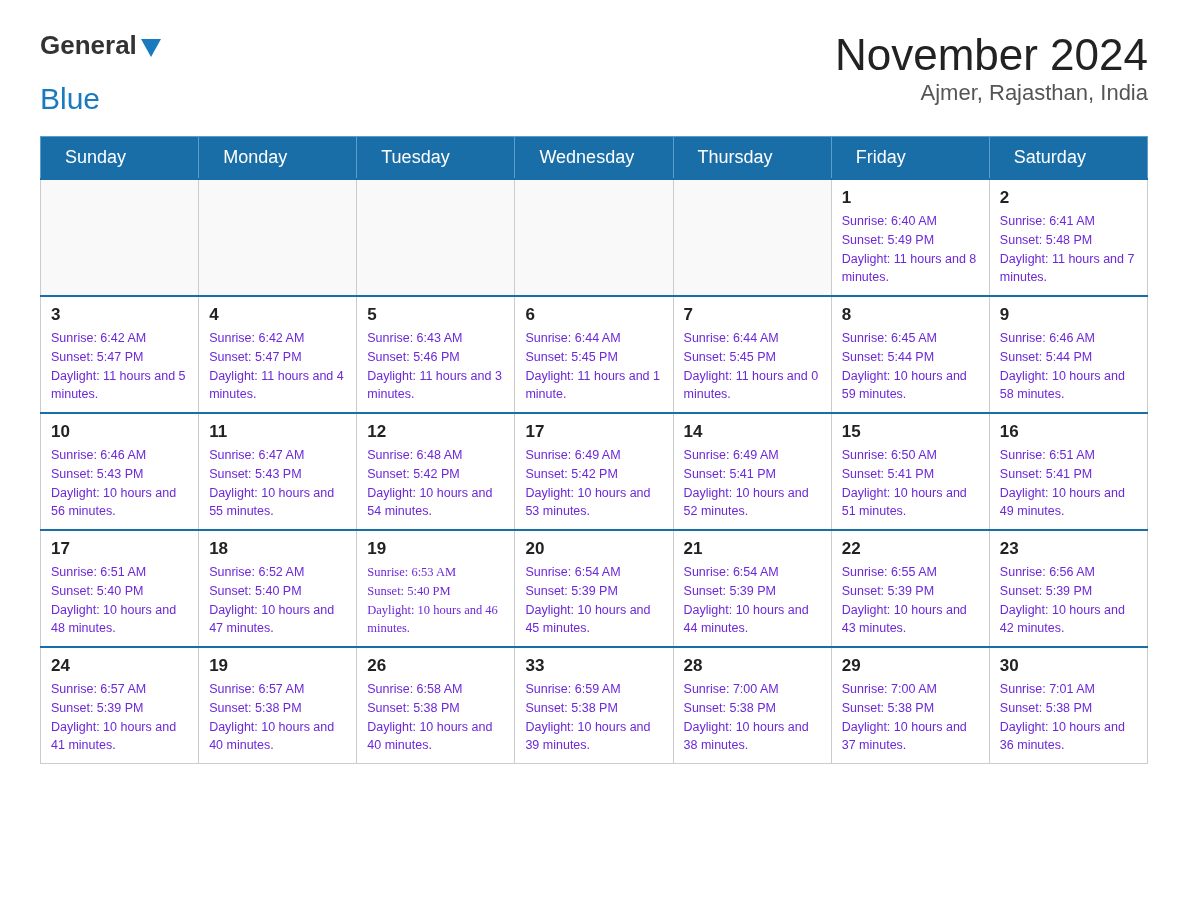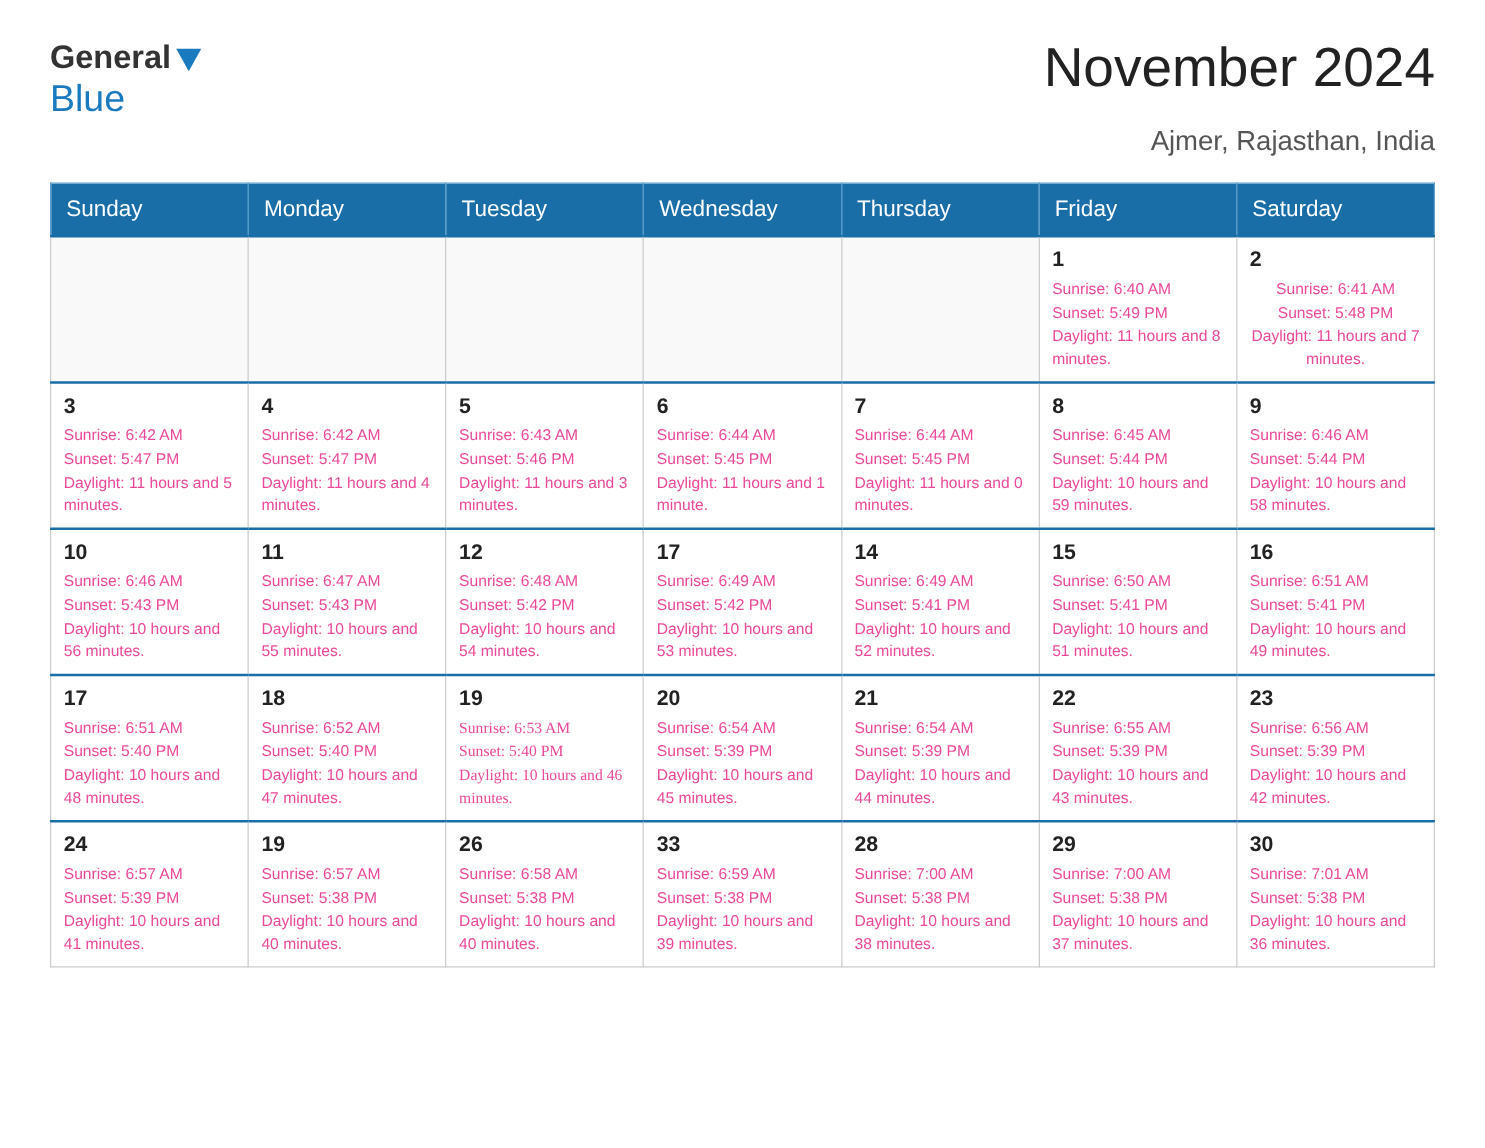--- a/index.html
+++ b/index.html
@@ -12,20 +12,21 @@
     .header {
       display: flex;
       justify-content: space-between;
       align-items: flex-start;
       margin-bottom: 20px;
     }
     .logo {
       display: flex;
       flex-direction: column;
       align-items: flex-start;
+      gap: 19px;
     }
     .logo-text {
       font-size: 26px;
       font-weight: bold;
       color: #333;
       display: flex;
       align-items: center;
     }
     .logo-triangle {
       display: inline-block;
@@ -48,33 +49,33 @@
       text-align: right;
     }
     .month-title {
       font-size: 44px;
       font-weight: normal;
       color: #222;
     }
     .location-title {
       font-size: 22px;
       color: #555;
-      margin-top: 20px;
+      margin-top: 0;
     }
     .calendar {
       width: 100%;
       border-collapse: collapse;
       margin-top: 10px;
     }
     .calendar th {
       background-color: #1a6ea8;
       color: #fff;
       font-size: 18px;
       font-weight: normal;
-      padding: 10px 12px;
+      padding: 10px 24px;
       text-align: left;
       border: 1px solid #5a9fcc;
     }
     .calendar td {
       width: calc(100% / 7);
       vertical-align: top;
       padding: 8px 10px;
       border: 1px solid #ccc;
       font-size: 13px;
       color: #333;
@@ -84,21 +85,21 @@
       border-top: 2px solid #1a6ea8;
     }
     .day-number {
       font-size: 17px;
       font-weight: bold;
       color: #222;
       margin-bottom: 4px;
     }
     .day-info {
       font-size: 12.5px;
-      color: #ec4899;
+      color: #6d28d9;
       line-height: 1.5;
     }
     .empty-cell {
       background: #f9f9f9;
     }
   </style>
 </head>
 <body>
 
 <div class="header">
@@ -135,21 +136,21 @@
         <td class="empty-cell"></td>
         <td class="empty-cell"></td>
         <td>
           <div class="day-number">1</div>
           <div class="day-info" style="white-space: pre-line;">Sunrise: 6:40 AM
 Sunset: 5:49 PM
 Daylight: 11 hours and 8 minutes.</div>
         </td>
         <td>
           <div class="day-number">2</div>
-          <div class="day-info" style="white-space: pre-line; text-align: center;">Sunrise: 6:41 AM
+          <div class="day-info" style="white-space: pre-line;">Sunrise: 6:41 AM
 Sunset: 5:48 PM
 Daylight: 11 hours and 7 minutes.</div>
         </td>
       </tr>
       <tr class="week-row">
         <td>
           <div class="day-number">3</div>
           <div class="day-info" style="white-space: pre-line;">Sunrise: 6:42 AM
 Sunset: 5:47 PM
 Daylight: 11 hours and 5 minutes.</div>

